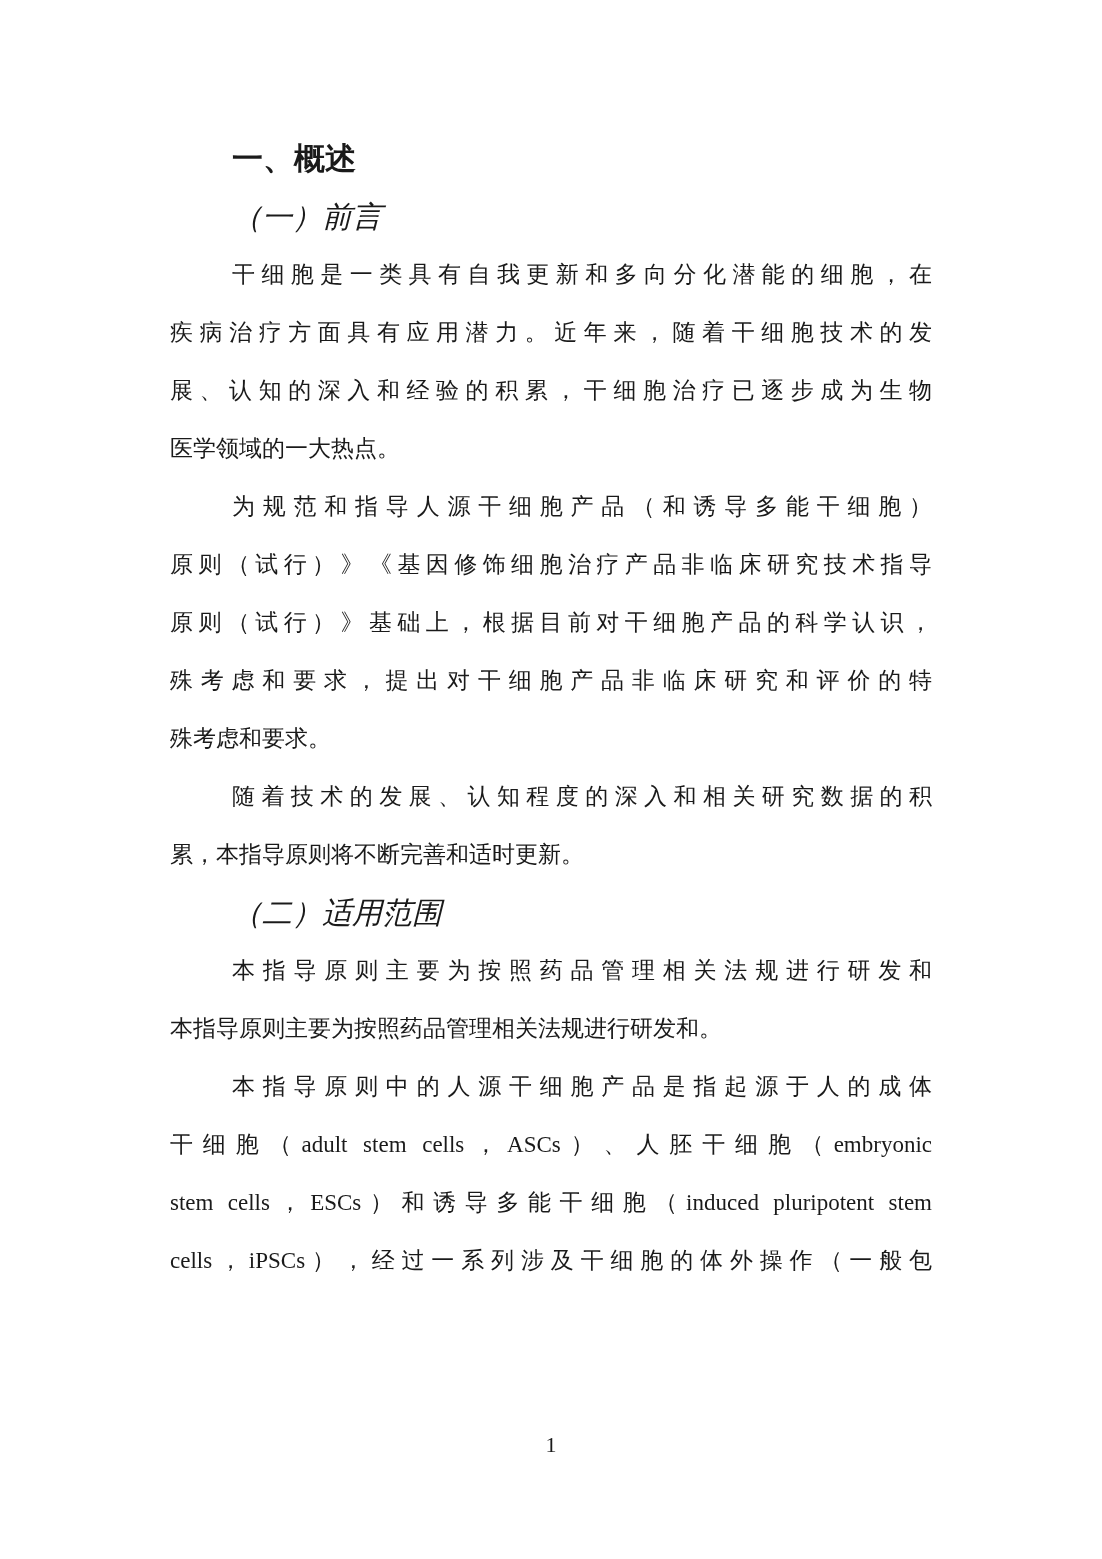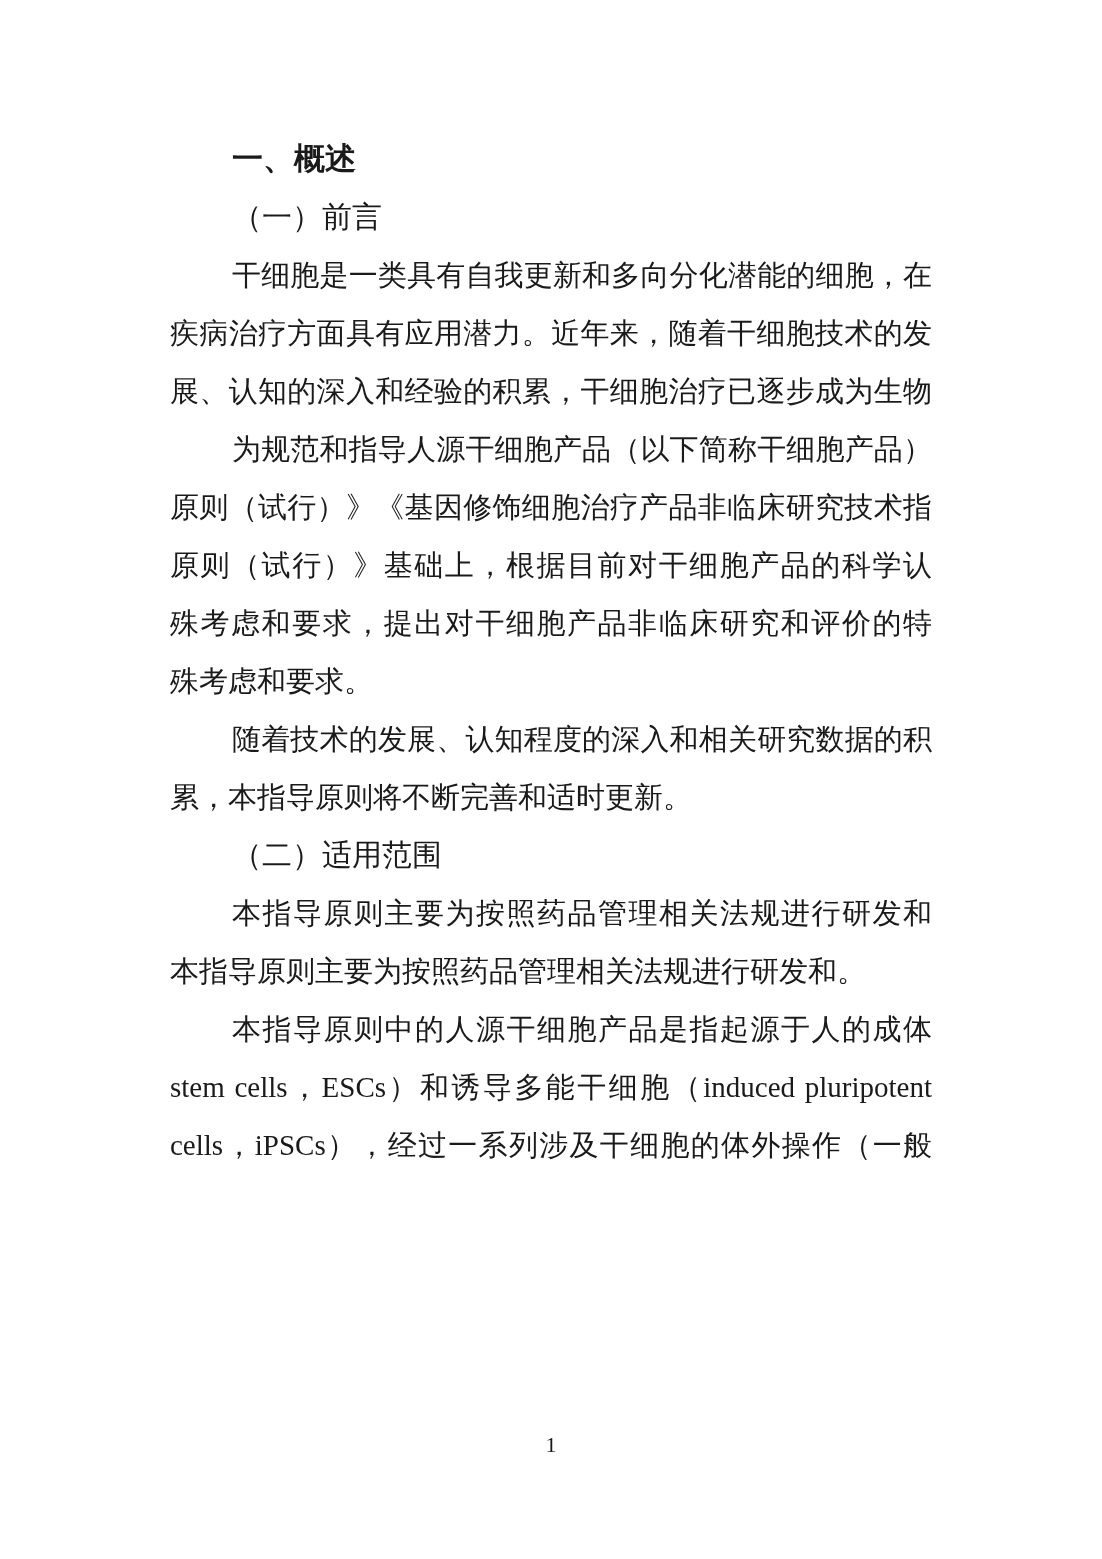--- a/index.html
+++ b/index.html
@@ -17,40 +17,41 @@
   }
   .content {
     position: absolute;
     left: 170px;
     top: 130px;
     width: 762px;
   }
   .line {
     height: 58px;
     line-height: 58px;
-    font-size: 29px;
+    font-size: 23px;
     font-family: "Liberation Serif", "DejaVu Serif", serif;
     color: #1a1a1a;
     white-space: normal;
     overflow: hidden;
   }
   .justify {
     text-align: justify;
     text-align-last: justify;
   }
   .indent {
     text-indent: 62px;
   }
   .heading {
     font-family: "Liberation Sans", "DejaVu Sans", sans-serif;
     font-weight: 700;
     font-size: 31px;
   }
   .subheading {
     font-size: 30px;
+    font-style: italic;
   }
   .page-number {
     position: absolute;
     left: 0;
     width: 1102px;
     top: 1432px;
     text-align: center;
     font-family: "Liberation Serif", "DejaVu Serif", serif;
     font-size: 22px;
     color: #1a1a1a;
@@ -59,28 +60,30 @@
 </head>
 <body>
 
 <div class="page">
   <div class="content">
     <div class="line heading indent">一、概述</div>
     <div class="line subheading indent">（一）前言</div>
     <div class="line justify indent">干细胞是一类具有自我更新和多向分化潜能的细胞，在</div>
     <div class="line justify">疾病治疗方面具有应用潜力。近年来，随着干细胞技术的发</div>
     <div class="line justify">展、认知的深入和经验的积累，干细胞治疗已逐步成为生物</div>
-    <div class="line justify indent">为规范和指导人源干细胞产品（以下简称干细胞产品）</div>
+    <div class="line">医学领域的一大热点。</div>
+    <div class="line justify indent">为规范和指导人源干细胞产品（和诱导多能干细胞）</div>
     <div class="line justify">原则（试行）》《基因修饰细胞治疗产品非临床研究技术指导</div>
     <div class="line justify">原则（试行）》基础上，根据目前对干细胞产品的科学认识，</div>
     <div class="line justify">殊考虑和要求，提出对干细胞产品非临床研究和评价的特</div>
     <div class="line">殊考虑和要求。</div>
     <div class="line justify indent">随着技术的发展、认知程度的深入和相关研究数据的积</div>
     <div class="line">累，本指导原则将不断完善和适时更新。</div>
     <div class="line subheading indent">（二）适用范围</div>
     <div class="line justify indent">本指导原则主要为按照药品管理相关法规进行研发和</div>
     <div class="line">本指导原则主要为按照药品管理相关法规进行研发和。</div>
     <div class="line justify indent">本指导原则中的人源干细胞产品是指起源于人的成体</div>
+    <div class="line justify">干细胞（adult stem cells，ASCs）、人胚干细胞（embryonic</div>
     <div class="line justify">stem cells，ESCs）和诱导多能干细胞（induced pluripotent stem</div>
     <div class="line justify">cells，iPSCs），经过一系列涉及干细胞的体外操作（一般包</div>
   </div>
   <div class="page-number">1</div>
 </div>
 
 </body></html>

